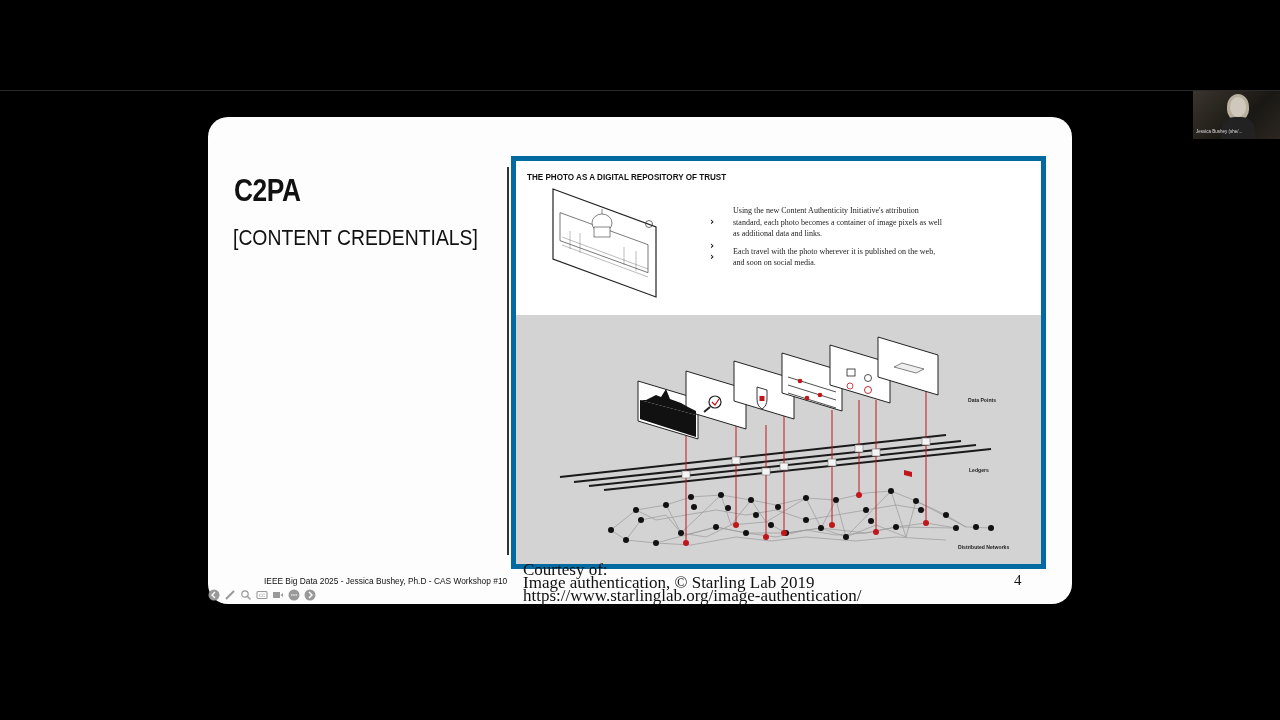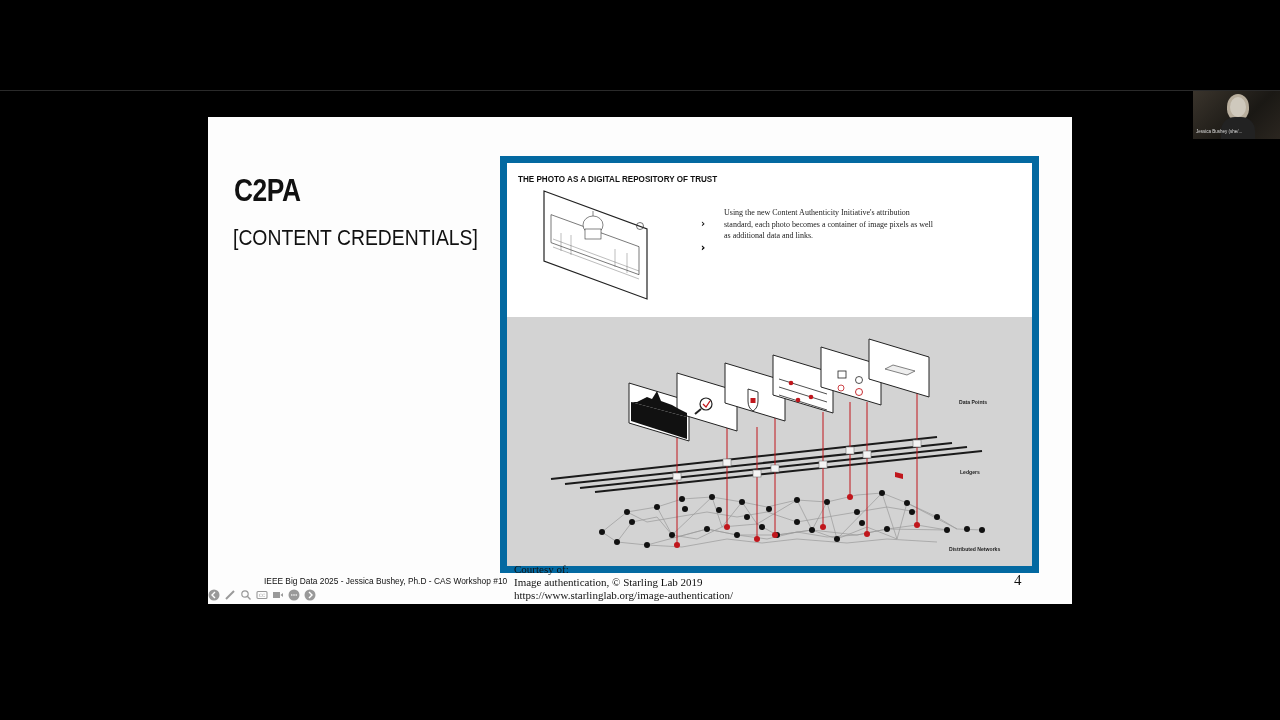--- a/index.html
+++ b/index.html
@@ -1,30 +1,30 @@
 <!DOCTYPE html>
 <html><head>
 <meta charset="utf-8">
 <style>
   html, body { margin:0; padding:0; background:#000; }
   body { width:1280px; height:720px; position:relative; overflow:hidden; font-family:"Liberation Sans", sans-serif; }
   .topline { position:absolute; left:0; top:90px; width:1280px; height:1px; background:#2a2a2a; }
-  .slide { position:absolute; left:208px; top:117px; width:864px; height:487px; background:#fdfdfd; }
+  .slide { position:absolute; left:208px; top:117px; width:864px; height:487px; background:#fdfdfd;border-radius:20px; }
   .title { position:absolute; left:26px; top:56px; font-size:31px; font-weight:bold; color:#111; letter-spacing:-0.5px; transform:scaleX(0.85); transform-origin:left; font-family:"Liberation Sans", sans-serif; }
   .subtitle { position:absolute; left:25px; top:108px; font-size:22px; color:#111; transform:scaleX(0.88); transform-origin:left; font-family:"Liberation Sans", sans-serif; }
   .vline { position:absolute; left:299px; top:50px; width:2px; height:388px; background:#333; }
-  .figure { position:absolute; left:292px; top:39px; width:525px; height:403px; border:7px solid #0369a1; background:#fdba74; overflow:hidden; }
+  .figure { position:absolute; left:303px; top:39px; width:525px; height:403px; border:5px solid #0369a1; background:#fdba74; overflow:hidden; }
   .fig-top { position:absolute; left:0; top:0; width:525px; height:154px; background:#fff; }
   .fig-bottom { position:absolute; left:0; top:154px; width:525px; height:249px; background:#d3d3d3; }
   .fig-title { position:absolute; left:11px; top:11px; font-size:9px; font-weight:bold; color:#111; transform:scaleX(0.9); transform-origin:left; }
   .bullets { position:absolute; left:192px; top:44px; width:240px; }
   .bullet { position:relative; padding-left:25px; margin-bottom:6px; font-family:"Liberation Serif", serif; font-size:8px; line-height:11.5px; color:#222; }
   .bullet .chev { position:absolute; left:2px; top:50%; transform:translateY(-50%); font-family:"DejaVu Sans", sans-serif; font-size:10px; font-weight:bold; color:#111; }
   .footer-left { position:absolute; left:56px; top:458px; font-size:9.5px; color:#111; transform:scaleX(0.88); transform-origin:left; white-space:nowrap; }
-  .credit { position:absolute; left:306px; top:446px; font-family:"Liberation Serif", serif; font-size:11px; line-height:13px; color:#111; white-space:nowrap; }
+  .credit { position:absolute; left:315px; top:446px; font-family:"Liberation Serif", serif; font-size:17px; line-height:13px; color:#111; white-space:nowrap; }
   .slide-num { position:absolute; left:806px; top:455px; font-family:"Liberation Serif", serif; font-size:15px; color:#111; }
   .toolbar { position:absolute; left:0px; top:472px; display:flex; gap:4px; align-items:center; }
   .tb-icon { width:12px; height:12px; display:flex; align-items:center; justify-content:center; color:#888; font-size:10px; }
   .tb-icon svg { width:12px; height:12px; }
   .webcam { position:absolute; left:1193px; top:91px; width:87px; height:48px; background:linear-gradient(135deg,#3a342c,#1a1814 60%,#2b2620); overflow:hidden; }
   .webcam .head { position:absolute; left:37px; top:6px; width:16px; height:20px; border-radius:50%; background:#cfc9bd; }
   .webcam .hair { position:absolute; left:34px; top:3px; width:22px; height:26px; border-radius:50% 50% 40% 40%; background:#b8ae9d; }
   .webcam .body { position:absolute; left:28px; top:26px; width:34px; height:24px; border-radius:14px 14px 0 0; background:#222; }
   .webcam .name { position:absolute; left:3px; top:38px; font-size:4.5px; color:#ddd; white-space:nowrap; }
   .diag-label { position:absolute; font-size:6px; font-weight:bold; color:#222; transform:scaleX(0.85); transform-origin:left; white-space:nowrap; }
@@ -72,20 +72,21 @@
       <div class="bullets">
         <div class="bullet">
           <span class="chev">›</span>
           <span>Using the new Content Authenticity Initiative's attribution standard, each photo becomes a container of image pixels as well as additional data and links.</span>
         </div>
         <div class="bullet">
           <span class="chev">›</span>
         </div>
         <div class="bullet">
           <span class="chev">›</span>
+          <span>Each travel with the photo wherever it is published on the web, and soon on social media.</span>
         </div>
       </div>
     </div>
 
     <div class="fig-bottom">
       <svg width="525" height="249" viewBox="0 0 525 249" style="position:absolute;left:0;top:0;">
 
         <g stroke="#999" stroke-width="0.7" fill="none">
           <polyline points="95,215 120,195 150,190 175,182 205,180 235,185 260,190 290,183 320,185 350,178 375,176 400,186 430,200 450,212 475,213"></polyline>
           <polyline points="95,215 110,225 140,228 170,220 200,212 230,218 260,222 290,215 320,220 350,218 380,212 410,208 440,213"></polyline>

